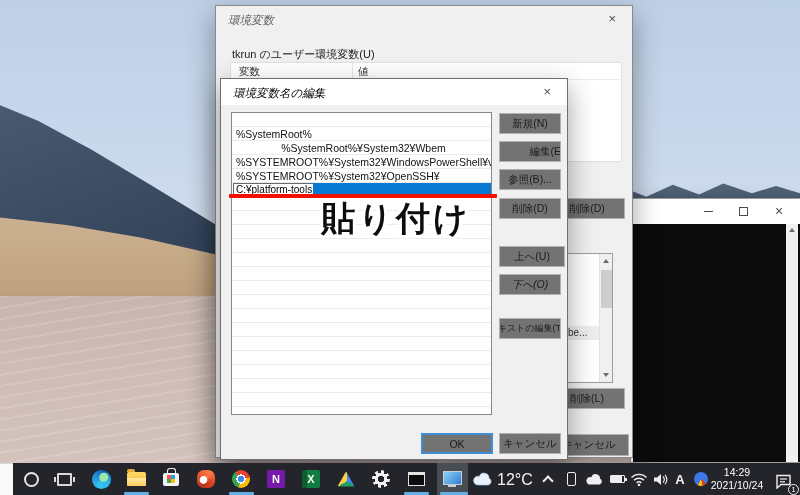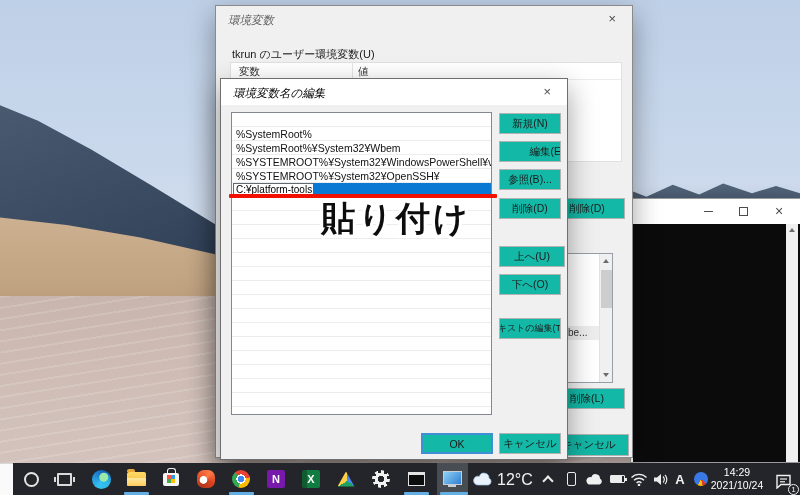--- a/index.html
+++ b/index.html
@@ -15,21 +15,21 @@
   .grass{position:absolute;left:0;top:210px;width:370px;height:125px;background:linear-gradient(180deg,#cdb292 0%,#c2a582 55%,#b29277 100%);
     clip-path:polygon(0 6%,18% 12%,38% 22%,62% 38%,84% 52%,100% 62%,100% 80%,70% 74%,40% 80%,0 84%);}
   .sand{position:absolute;left:0;top:296px;width:660px;height:168px;
     background:repeating-linear-gradient(171deg,rgba(255,255,255,.14) 0 2px,rgba(0,0,0,0) 2px 11px),linear-gradient(180deg,#c7b5ae 0%,#cebcb5 45%,#d4c3bd 100%);}
 
   
   .dlg{position:absolute;background:#f0f0f0;border:1px solid #8a8a8a;box-shadow:0 10px 26px rgba(0,0,0,.38);}
   .titlebar{position:absolute;left:0;top:0;right:0;height:26px;font-style:italic;}
   .title-text{position:absolute;left:12px;top:7px;font-size:11.5px;color:#000;}
   .x-btn{position:absolute;right:0;top:0;width:40px;height:25px;display:flex;align-items:center;justify-content:center;font-size:13px;color:#4c4c4c;cursor:pointer;}
-  .wbtn{position:absolute;height:21px;background:#14b8a6;border:1px solid #b2b2b2;font-size:10.5px;color:#1b1b1b;display:flex;align-items:center;justify-content:center;padding:0 2px;white-space:nowrap;overflow:hidden;}
+  .wbtn{position:absolute;height:21px;background:#737373;border:1px solid #b2b2b2;font-size:10.5px;color:#1b1b1b;display:flex;align-items:center;justify-content:center;padding:0 2px;white-space:nowrap;overflow:hidden;}
   .wbtn.primary{border:2px solid #3f8ed6;}
 
   
   .p-label{position:absolute;font-size:11px;color:#1b1b1b;}
   .p-table{position:absolute;left:14px;top:56px;width:392px;height:100px;background:#fff;border:1px solid #e0e0e0;}
   .p-th{position:absolute;top:0;font-size:10.5px;color:#333;}
   .p-th-sep{position:absolute;left:121px;top:0;width:1px;height:100px;background:#e5e5e5;}
   .p-th-line{position:absolute;left:0;top:16px;width:100%;height:1px;background:#ececec;}
   .p-list{position:absolute;left:333px;top:247px;width:64px;height:130px;background:#fff;border:1px solid #989ea6;}
   .p-scroll{position:absolute;right:0;top:0;width:13px;height:100%;background:#f0f0f0;border-left:1px solid #e2e2e2;}
@@ -149,36 +149,36 @@
   </div>
 
   <div class="dlg" style="left:220px;top:78px;width:348px;height:382px;border-color:#6f6f6f;">
     <div class="titlebar e-title">
       <span class="title-text">環境変数名の編集</span>
       <span class="x-btn">×</span>
     </div>
 
     <div class="listbox">
       <div class="lrow" style="top:14px;">%SystemRoot%</div>
-      <div class="lrow" style="top:28px;">%SystemRoot%¥System32¥Wbem</div>
+      <div class="lrow" style="top:28px;text-align:center;">%SystemRoot%¥System32¥Wbem</div>
       <div class="lrow" style="top:42px;">%SYSTEMROOT%¥System32¥WindowsPowerShell¥v1.0¥</div>
       <div class="lrow" style="top:56px;">%SYSTEMROOT%¥System32¥OpenSSH¥</div>
       <div class="edit-box">C:¥platform-tools</div>
       <div class="sel-blue"></div>
     </div>
 
     <div class="red-line"></div>
     <div class="paste-note">貼り付け</div>
 
     <div class="wbtn" style="left:278px;top:34px;width:62px;">新規(N)</div>
     <div class="wbtn" style="left:278px;top:62px;width:62px;padding-left:36px;">編集(E)</div>
     <div class="wbtn" style="left:278px;top:90px;width:62px;">参照(B)...</div>
     <div class="wbtn" style="left:278px;top:119px;width:62px;">削除(D)</div>
     <div class="wbtn" style="left:278px;top:167px;width:66px;">上へ(U)</div>
-    <div class="wbtn" style="left:278px;top:195px;width:62px;">下へ(O)</div>
+    <div class="wbtn" style="left:278px;top:195px;width:62px;font-style:italic;">下へ(O)</div>
     <div class="wbtn" style="left:278px;top:239px;width:62px;font-size:9px;">テキストの編集(T)...</div>
 
     <div class="wbtn primary" style="left:200px;top:354px;width:72px;">OK</div>
     <div class="wbtn" style="left:278px;top:354px;width:62px;">キャンセル</div>
   </div>
 
   <div class="taskbar"></div>
   <div class="white-strip"></div>
   <div class="active-bg"></div>
 

